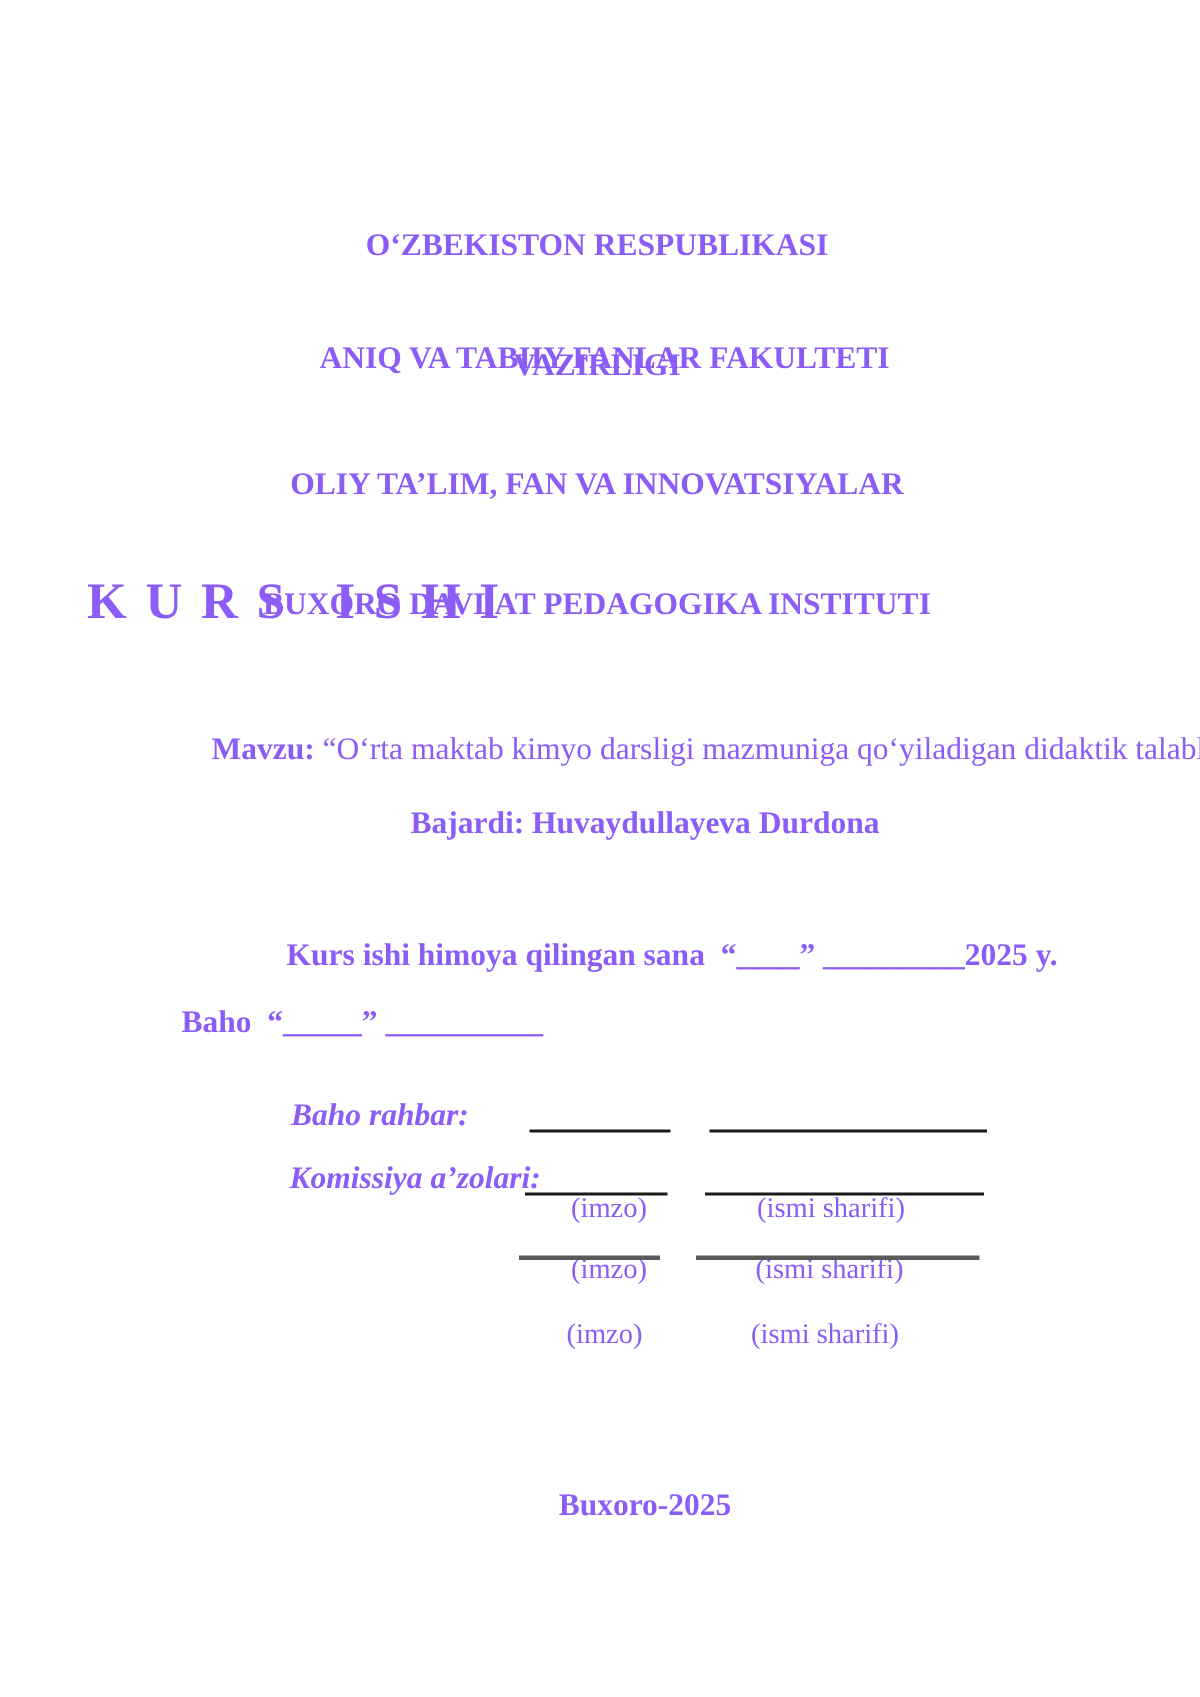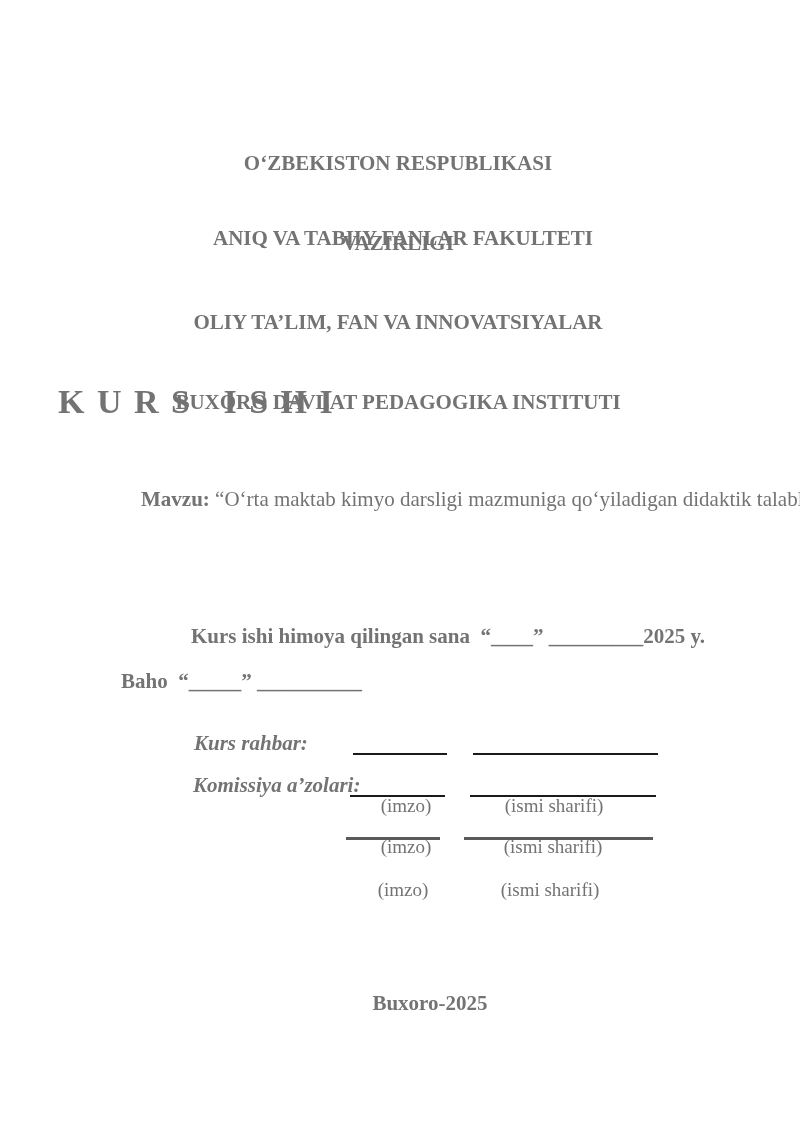--- a/index.html
+++ b/index.html
@@ -6,21 +6,21 @@
   body{
     background:#ffffff;
     font-family:"Liberation Serif","DejaVu Serif",serif;
   }
   .page{
     position:relative;
     width:800px;
     height:1131px;
     background:#ffffff;
     overflow:hidden;
-    color:#737373;
+    color:#8b5cf6;
   }
   .abs{position:absolute; white-space:pre;}
   .b{font-weight:bold;font-family:Liberation Serif, serif;}
   .bi{font-weight:bold; font-style:italic;}
   .centered{text-align:center;}
   .hdr{
     font-size:21px;
     line-height:26.5px;
     font-weight:bold;
     text-align:center;
@@ -56,26 +56,27 @@
   </div>
 
   <div class="abs faculty" style="left:3px; top:226px; width:800px;">ANIQ VA TABIIY FANLAR FAKULTETI</div>
 
   <div class="abs course-title" style="left:58px; top:383px; width:742px;">K U R S   I S H I</div>
 
   <div class="abs body-line" style="left:120px; top:462px;">
     <span class="b">Mavzu:</span><span> “Oʻrta maktab kimyo darsligi mazmuniga qoʻyiladigan didaktik talablar”</span>
   </div>
 
+  <div class="abs body-line b centered" style="left:60px; top:536px; width:740px;">Bajardi: Huvaydullayeva Durdona</div>
 
   <div class="abs body-line b" style="left:191px; top:624px;">Kurs ishi himoya qilingan sana  “____” _________2025 y.</div>
 
   <div class="abs body-line b" style="left:121px; top:669px;">Baho  “_____” __________</div>
 
-  <div class="abs body-line bi" style="left:194px; top:731px;">Kurs rahbar:</div>
+  <div class="abs body-line bi" style="left:194px; top:731px;">Baho rahbar:</div>
   <div class="abs body-line bi" style="left:193px; top:773px;">Komissiya a’zolari:</div>
 
   <div class="sig-line" style="left:353px; top:753px; width:94px;"></div>
   <div class="sig-line" style="left:473px; top:753px; width:185px;"></div>
   <div class="abs caption" style="left:336px; top:755px; width:140px;">(imzo)</div>
   <div class="abs caption" style="left:484px; top:755px; width:140px;">(ismi sharifi)</div>
 
   <div class="sig-line" style="left:350px; top:795px; width:95px;"></div>
   <div class="sig-line" style="left:470px; top:795px; width:186px;"></div>
   <div class="abs caption" style="left:336px; top:796px; width:140px;">(imzo)</div>

